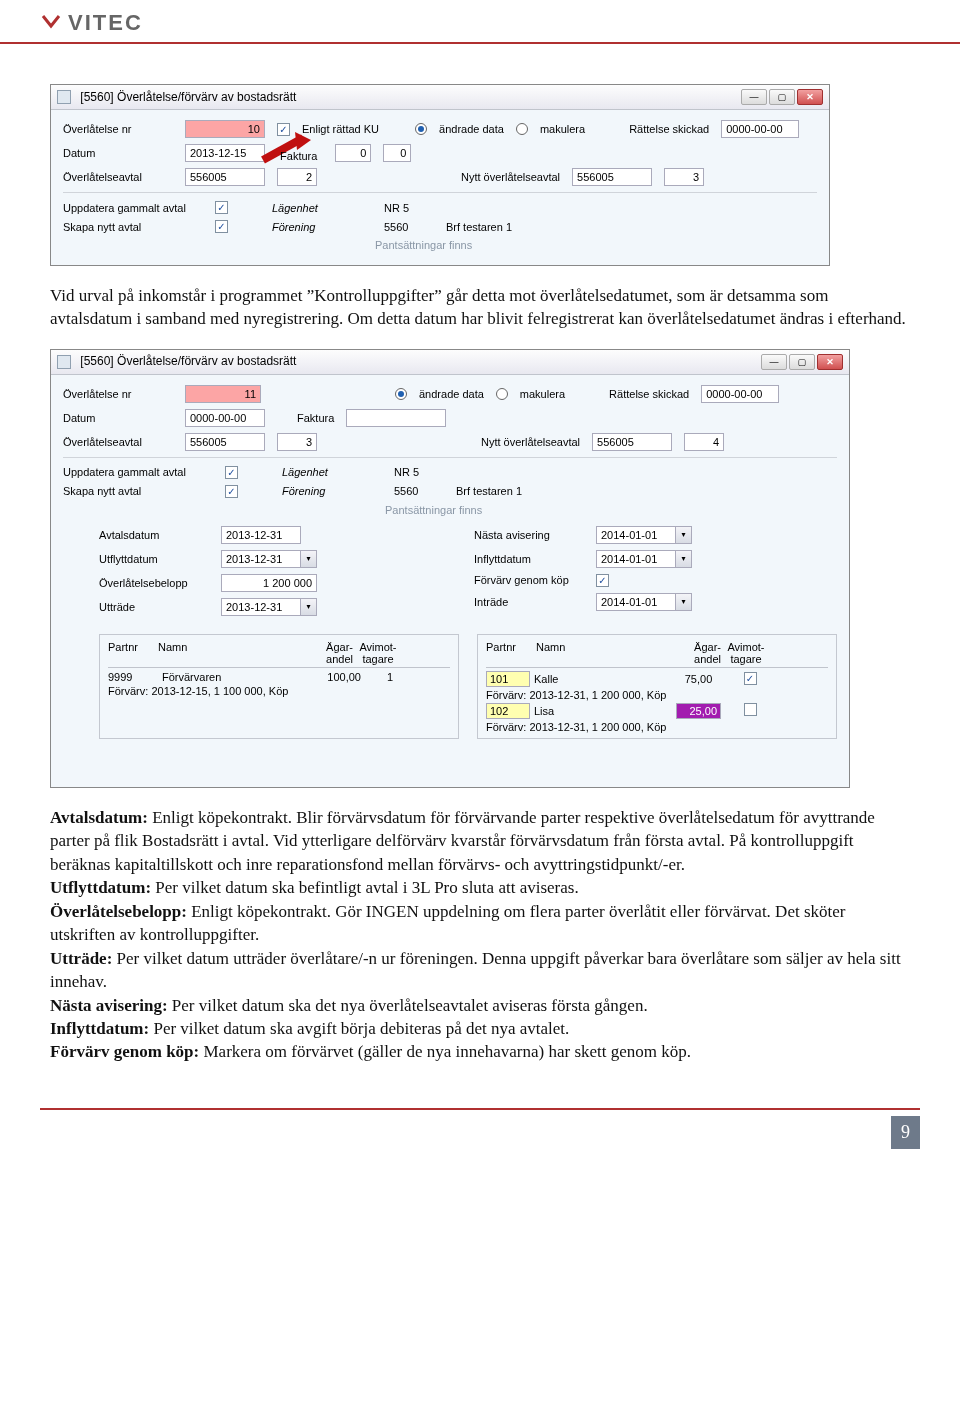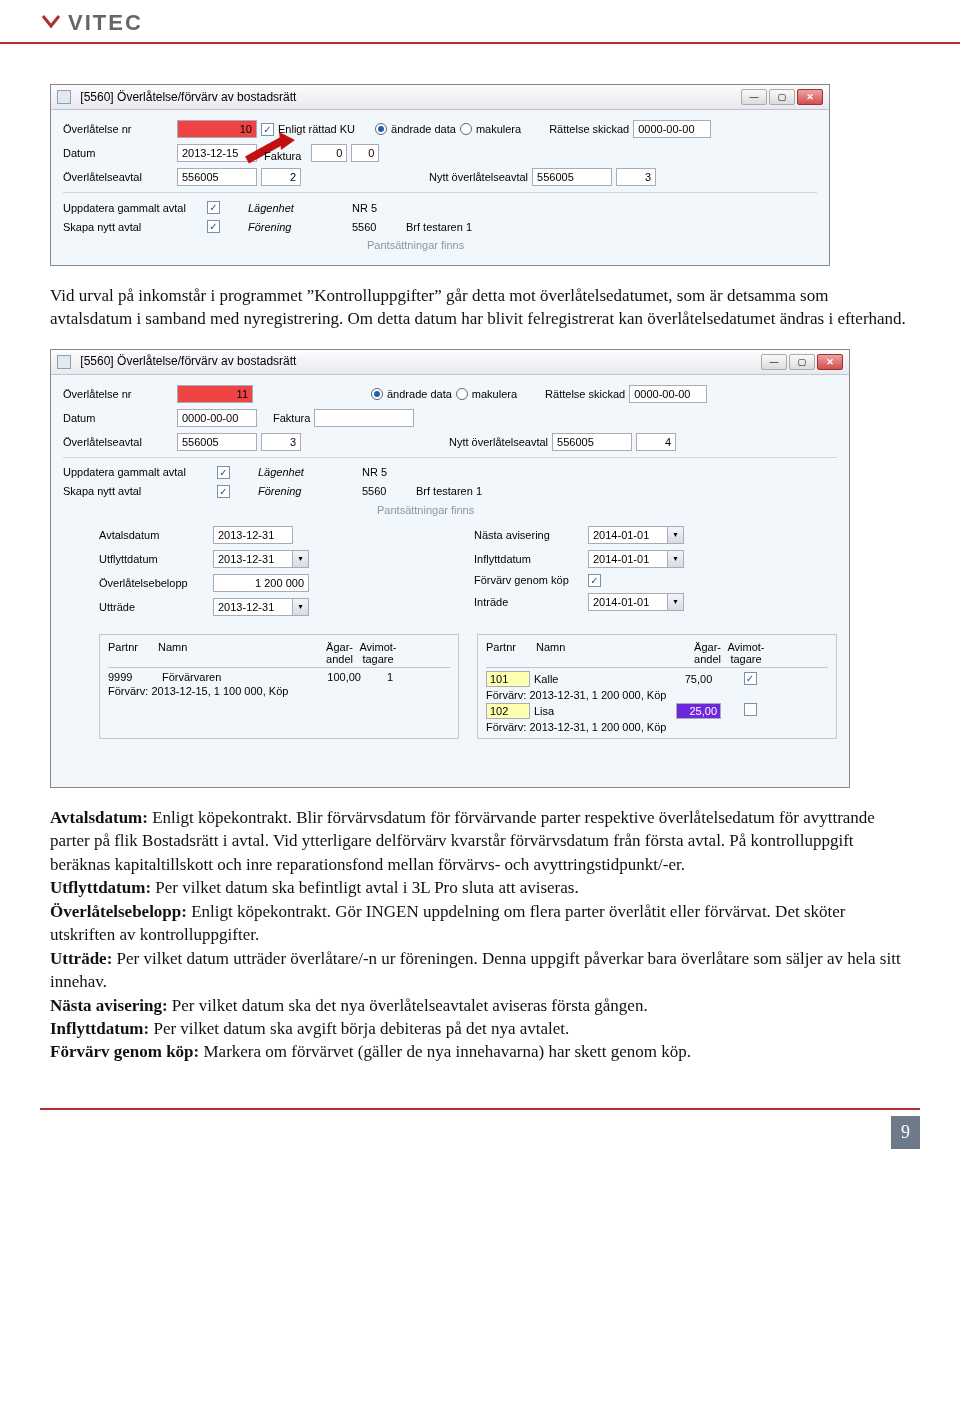--- a/index.html
+++ b/index.html
@@ -53,50 +53,50 @@
     width: 14px; height: 14px; background: #e0e8f0; border: 1px solid #90a0b0;
     display: inline-block; vertical-align: middle; margin-right: 6px;
   }
   .winbtns { display: flex; gap: 2px; }
   .winbtn {
     width: 26px; height: 16px; border: 1px solid #aaa; background: linear-gradient(#fafafa,#dcdcdc);
     border-radius: 2px; display: flex; align-items: center; justify-content: center; font-size: 9px;
   }
   .winbtn.close { background: linear-gradient(#f2a0a0,#d05050); border-color:#a03030; color:#fff; font-weight:bold; }
   .form-body { padding: 10px 12px 8px 12px; background: #f2f7fb; }
-  .row { display: flex; align-items: center; gap: 4px; margin-bottom: 6px; }
+  .row { display: flex; align-items: center; gap: 12px; margin-bottom: 6px; }
   .lbl { width: 110px; }
   .lbl2 { width: 100px; font-style: italic; }
   .inp {
     background: #fff; border: 1px solid #aab; padding: 1px 4px; height: 18px;
     font-family: Tahoma, Arial, sans-serif; font-size: 11px; text-align: left;
     display: inline-flex; align-items: center;
   }
-  .inp.yellow { background: #ef4444; }
+  .inp.yellow { background: #fca5a5; }
   .inp.r { justify-content: flex-end; }
   .chk { width: 13px; height: 13px; border: 1px solid #8090a0; background: #fff; display:inline-flex;align-items:center;justify-content:center;font-size:10px;color:#2050a0; }
   .radio { width: 12px; height: 12px; border: 1px solid #666; border-radius: 50%; display:inline-flex;align-items:center;justify-content:center; background:#fff;}
   .radio .dot { width:6px;height:6px;border-radius:50%;background:#2060b0; }
   .sep { height: 1px; background: #d0d4da; margin: 6px 0 8px 0; }
   .muted { color: #8a97a6; }
   .arrow {
     position: relative; display:inline-block; width:50px; height:16px;
   }
   .arrow svg { position:absolute; top:-16px; left:-18px; }
   .combo { display:flex; }
   .combo .cbtn { width:16px; background:linear-gradient(#f4f4f8,#d8dce4); border:1px solid #aab; border-left:none; display:flex;align-items:center;justify-content:center;font-size:8px; }
   .grp { border:1px solid #c4c8d0; padding:6px 8px 4px 8px; margin-top:6px; }
   .cols { display:flex; gap:12px;margin-left:36px; }
   .col { flex:1; }
   .tblhead { display:flex; font-size:11px; border-bottom:1px solid #c0c4cc; padding-bottom:2px; margin-bottom:2px;}
   .tblhead span { display:inline-block; }
   .trow { display:flex; align-items:center; padding:1px 0; gap:4px;}
   .trow .cell { display:inline-block; }
   .cell-input { background:#ffffb0; border:1px solid #aab; padding:0 3px; height:16px; display:inline-flex;align-items:center;}
-  .cell-input.sel { background:#6d28d9; color:#fff; }
+  .cell-input.sel { background:#a21caf; color:#fff; }
   .para { font-family: Georgia, serif; font-size: 17px; line-height: 1.38; margin-top: 12px; color:#111; }
   .para b { font-weight: bold; }
   .page-footer { border-top: 2px solid #b03030; margin: 24px 40px 0 40px; padding: 6px 0 30px 0; display:flex; justify-content:flex-end;}
   .pagenum { background:#6e7a8a; color:#fff; padding:6px 10px; font-family: Georgia, serif; font-size:18px; }
 </style>
 </head>
 <body>
 
 <div class="page-header">
   <div class="logo">

